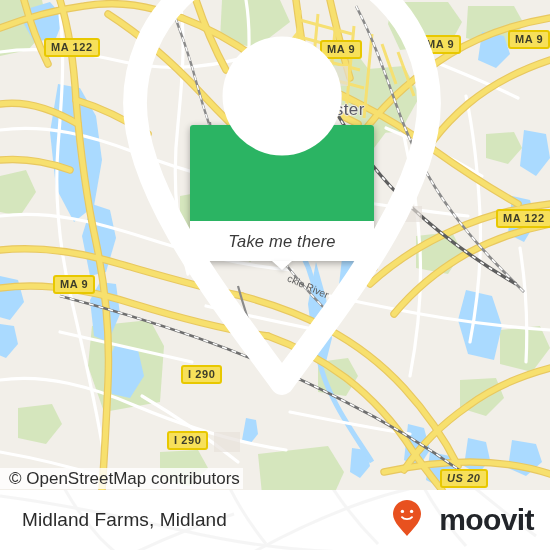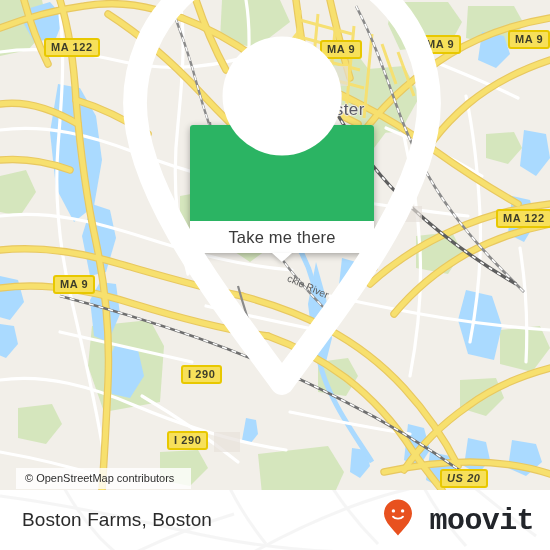--- a/index.html
+++ b/index.html
@@ -63,64 +63,64 @@
   }
   #card-head{
     background:#2bb463;
     height:96px;
     border-radius:3px 3px 0 0;
     display:flex;align-items:center;justify-content:center;
   }
   #card-head svg{display:block;}
   #card-btn{
     background:#ffffff;
-    height:32px;
+    height:40px;
     border-radius:0 0 3px 3px;
     display:flex;align-items:center;justify-content:center;
     color:#3a3a3a;
     font-size:16.5px;
     letter-spacing:.2px;
     cursor:pointer;
     user-select:none;
+    font-style:italic;
   }
   #card-tail{
     position:absolute;left:50%;bottom:-9px;
     margin-left:-10px;
     width:0;height:0;
     border-left:10px solid transparent;
     border-right:10px solid transparent;
     border-top:9px solid #ffffff;
     filter:drop-shadow(0 2px 2px rgba(0,0,0,.18));
   }
 
   
   #attrib{
     position:absolute;left:0;top:468px;
     background:rgba(255,255,255,.80);
     color:#2e2e2e;
-    font-size:11px;
-    padding:3px 17px 3px 9px;
+    font-size:17px;
+    padding:3px 3px 3px 9px;
     white-space:nowrap;
     line-height:15px;
-    margin-left:16px;
   }
 
   
   #footer{
     position:absolute;left:0;top:490px;width:550px;height:60px;
     background:#ffffff;overflow:hidden;
   }
   #footer-bg{position:absolute;left:0;top:0;width:550px;height:60px;opacity:.5;}
   #footer-title{
     position:absolute;left:22px;top:50%;transform:translateY(-50%);
     color:#2b2b2b;font-size:19px;letter-spacing:.1px;white-space:nowrap;
   }
   #brand{
     position:absolute;right:16px;top:50%;transform:translateY(-50%);
-    display:flex;align-items:center;gap:17px;font-family:Liberation Mono, monospace;
+    display:flex;align-items:center;gap:17px;
   }
   #brand-word{
     color:#22252a;font-size:30px;font-weight:bold;letter-spacing:-.6px;
     line-height:30px;
   }
 </style>
 </head>
 <body>
 
 <div id="app">
@@ -336,21 +336,21 @@
         <path d="M0 6 C60 14 120 26 180 40 C240 54 300 62 360 62"></path>
         <path d="M60 -10 C70 10 84 30 100 48 C116 64 134 78 152 88"></path>
         <path d="M226 -10 C236 12 250 34 266 54"></path>
         <path d="M330 -6 C344 16 360 36 378 54"></path>
         <path d="M420 -10 C432 14 448 36 466 56"></path>
         <path d="M250 64 C286 44 324 26 364 12 C404 -2 444 -10 486 -12"></path>
         <path d="M120 70 C156 52 194 36 234 24"></path>
         <path d="M470 -6 C492 12 514 30 536 46"></path>
       </g>
     </svg>
-    <div id="footer-title">Boston Farms, Boston</div>
+    <div id="footer-title">Midland Farms, Midland</div>
     <div id="brand">
       <span>
         <svg width="30" height="38" viewBox="0 0 30 38" xmlns="http://www.w3.org/2000/svg">
           <path d="M15 1 C7.3 1 1 7.3 1 15 C1 23.5 11.2 32 15 37 C18.8 32 29 23.5 29 15 C29 7.3 22.7 1 15 1 Z" fill="#e8511f"></path>
           <circle cx="10.4" cy="12.4" r="1.7" fill="#ffffff"></circle>
           <circle cx="19.6" cy="12.4" r="1.7" fill="#ffffff"></circle>
           <path d="M10 18.2 C12 20.8 18 20.8 20 18.2" stroke="#ffffff" stroke-width="1.9" fill="none" stroke-linecap="round"></path>
         </svg>
       </span>
       <span id="brand-word">moovit</span>

